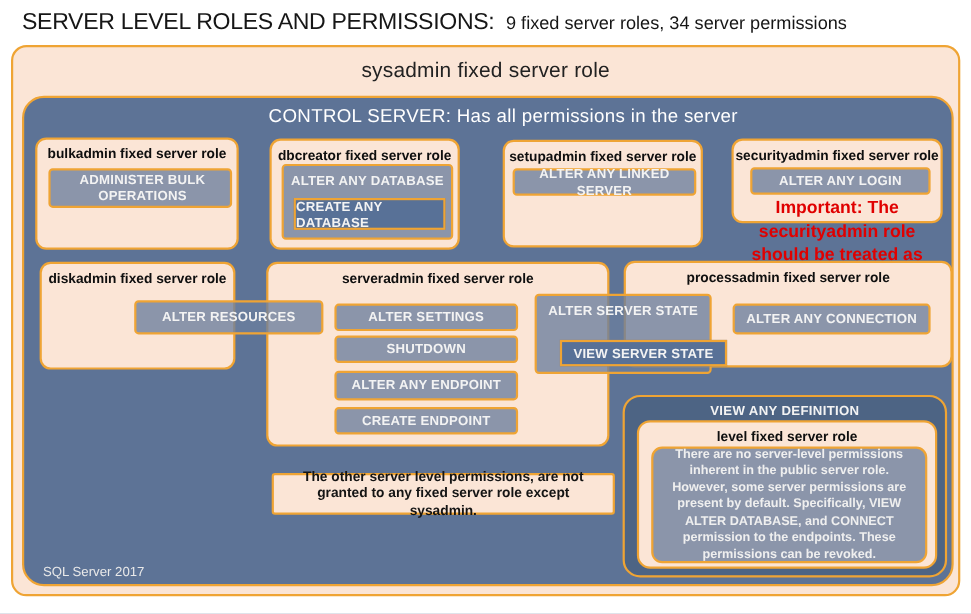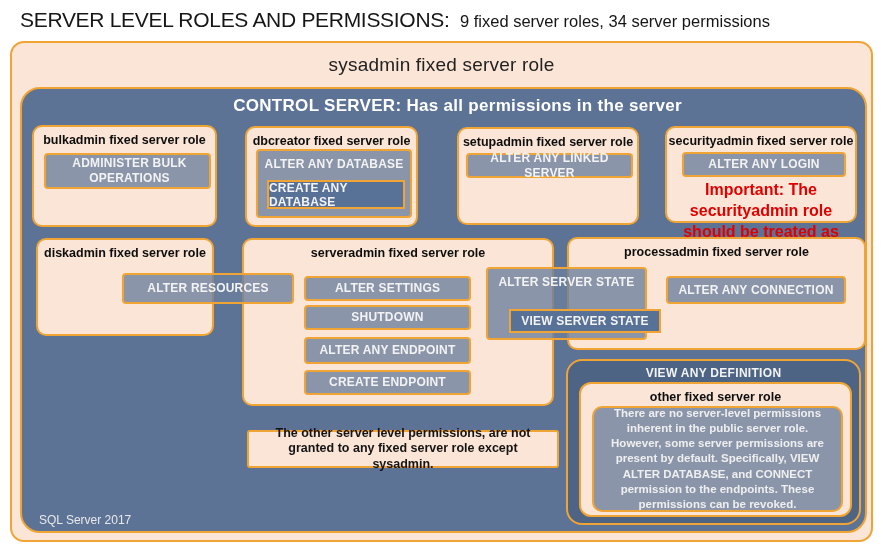--- a/index.html
+++ b/index.html
@@ -30,21 +30,21 @@
   .sysadmin-title{
     position:absolute; left:0; right:0; top:11px; text-align:center;
     font-size:19px; color:#222; font-weight:400; letter-spacing:0.2px;
   }
   .control-box{
     position:absolute; left:8px; top:44px; width:847px; height:446px;
     background:var(--blue); border:2px solid var(--gold); border-radius:20px;
   }
   .control-title{
     position:absolute; left:0; right:0; top:7px; text-align:center;
-    font-size:17px; color:#ffffff; font-weight:700; letter-spacing:0.3px;padding-left:28px;
+    font-size:17px; color:#ffffff; font-weight:400; letter-spacing:0.3px;padding-left:28px;
   }
 
   .role-box{
     position:absolute; background:var(--peach);
     border:2px solid var(--gold); border-radius:10px;
   }
   .role-title{
     position:absolute; left:0; right:0; top:6px; text-align:center;
     font-size:12.5px; font-weight:700; color:#0e0e0e;
   }
@@ -132,54 +132,54 @@
           <div class="perm-group-label">ALTER ANY DATABASE</div>
           <div class="perm-nested" style="left:9px; top:29px; width:138px; height:29px;">CREATE ANY DATABASE</div>
         </div>
       </div>
 
       <div class="role-box" style="left:435px; top:38px; width:182px; height:98px;">
         <div class="role-title">setupadmin fixed server role</div>
         <div class="perm" style="left:7px; top:24px; width:167px; height:25px;">ALTER ANY LINKED SERVER</div>
       </div>
 
-      <div class="role-box" style="left:643px; top:37px; width:192px; height:97px;">
+      <div class="role-box" style="left:643px; top:37px; width:192px; height:77px;">
         <div class="role-title">securityadmin fixed server role</div>
         <div class="perm" style="left:15px; top:24px; width:164px; height:25px;">ALTER ANY LOGIN</div>
         <div class="warning-text">Important: The securityadmin role should be treated as equivalent to the sysadmin role.</div>
       </div>
 
       <div class="role-box" style="left:14px; top:149px; width:178px; height:98px;">
         <div class="role-title">diskadmin fixed server role</div>
       </div>
 
       <div class="role-box" style="left:220px; top:149px; width:312px; height:168px;">
         <div class="role-title">serveradmin fixed server role</div>
         <div class="perm" style="left:60px; top:36px; width:167px; height:25px;">ALTER SETTINGS</div>
         <div class="perm" style="left:60px; top:65px; width:167px; height:25px;">SHUTDOWN</div>
         <div class="perm" style="left:60px; top:97px; width:167px; height:27px;">ALTER ANY ENDPOINT</div>
         <div class="perm" style="left:60px; top:130px; width:167px; height:25px;">CREATE ENDPOINT</div>
       </div>
 
-      <div class="role-box" style="left:545px; top:148px; width:299px; height:113px;">
+      <div class="role-box" style="left:545px; top:148px; width:299px; height:97px;">
         <div class="role-title">processadmin fixed server role</div>
         <div class="perm" style="left:97px; top:37px; width:180px; height:28px;">ALTER ANY CONNECTION</div>
       </div>
 
       <div class="perm bridge" style="left:100px; top:184px; width:172px; height:31px;">ALTER RESOURCES</div>
 
       <div class="perm-group bridge" style="left:464px; top:178px; width:161px; height:73px;">
         <div class="perm-group-label">ALTER SERVER STATE</div>
         <div class="perm-nested" style="left:21px; top:40px; width:152px; height:24px;">VIEW SERVER STATE</div>
       </div>
 
       <div class="dark-panel" style="left:544px; top:270px; width:295px; height:166px;">
         <div class="dark-panel-label">VIEW ANY DEFINITION</div>
         <div class="public-box">
-          <div class="role-title">other fixed server role</div>
+          <div class="role-title">level fixed server role</div>
           <div class="public-desc">There are no server-level permissions inherent in the public server role. However, some server permissions are present by default. Specifically, VIEW ALTER DATABASE, and CONNECT permission to the endpoints. These permissions can be revoked.</div>
         </div>
       </div>
 
       <div class="footnote">The other server level permissions, are not granted to any fixed server role except sysadmin.</div>
 
       <div class="footer-label">SQL Server 2017</div>
     </div>
   </div>
 </div>

